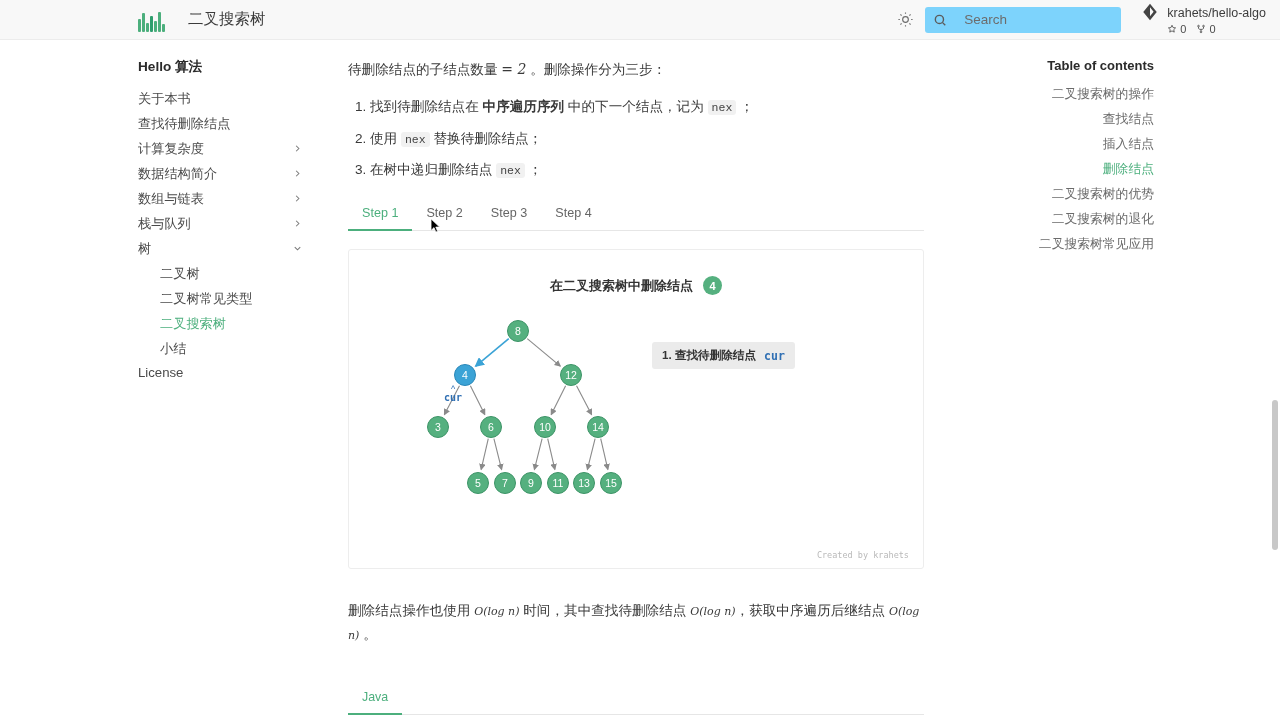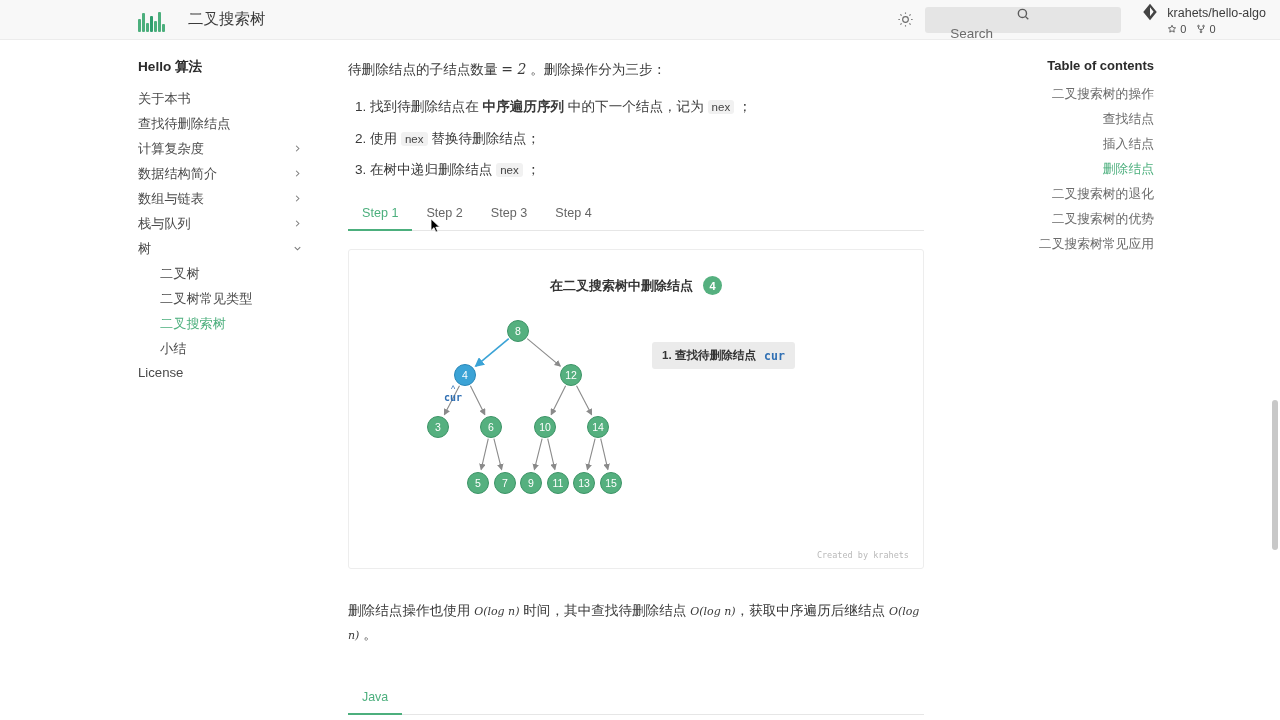--- a/index.html
+++ b/index.html
@@ -40,24 +40,23 @@
     font-size: 15.5px; color: #3b3b3b; font-weight: 400;
   }
   .header-right {
     margin-left: auto; display: flex; align-items: center; height: 40px;
   }
   .theme-toggle {
     width: 28px; height: 28px; display: flex; align-items: center; justify-content: center;
     color: #6b6b6b; margin-right: 6px; cursor: pointer;
   }
   .search-box {
-    width: 196px; height: 26px; background: #e5e5e5; border-radius: 3px;
-    display: flex; align-items: center; padding: 0 8px; gap: 4px;
+    width: 196px; height: 26px; background: #7dd3fc; border-radius: 3px;
+    display: flex; align-items: center; padding: 0 8px; gap: 15px;
     margin-right: 6px;
-    flex-direction: column;
   }
   .search-box .si { color: #5b5b5b; display: flex; }
   .search-input {
     border: 0; background: transparent; outline: none;
     font-size: 13.5px; color: #5f5f5f; width: 150px;
     font-family: "Liberation Sans", sans-serif;
   }
   .search-input::placeholder { color: #6c6c6c; }
   .repo {
     display: flex; gap: 8px;
@@ -96,21 +95,21 @@
   .lead {
     font-size: 13.6px; color: #3a3a3a; line-height: 1.7; margin: 8px 0 14px 0;
   }
   .mathvar { font-family: "DejaVu Serif", serif; font-style: italic; font-size: 14px; }
   ol.steps {
     margin: 0 0 18px 0; padding-left: 22px; font-size: 13.6px; color: #3a3a3a;
   }
   ol.steps li { margin: 10px 0; line-height: 1.6; }
   ol.steps b { font-weight: bold; }
   code.inline {
-    font-family: Liberation Sans, sans-serif;
+    font-family: Liberation Mono, monospace;
     background: #f1f1f1; color: #444; font-size: 11.5px;
     padding: 1px 4px; border-radius: 3px;
   }
 
   .tabs {
     display: flex; gap: 0; border-bottom: 1px solid #e6e6e6; margin-top: 14px;
   }
   .tab {
     font-size: 12.6px; color: #666; padding: 7px 14px 9px 14px; cursor: pointer;
   }
@@ -402,22 +401,22 @@
 
     </main>
 
     <aside class="toc">
       <div class="toc-title">Table of contents</div>
       <div id="toc-list">
           <div class="toc-item">二叉搜索树的操作</div>
           <div class="toc-item sub">查找结点</div>
           <div class="toc-item sub">插入结点</div>
           <div class="toc-item sub active">删除结点</div>
+          <div class="toc-item">二叉搜索树的优势</div>
           <div class="toc-item">二叉搜索树的退化</div>
-          <div class="toc-item">二叉搜索树的优势</div>
           <div class="toc-item">二叉搜索树常见应用</div>
         </div>
     </aside>
 
     <div class="scrollbar"></div>
   </div>
 
   <svg class="cursor" viewBox="0 0 12 18">
     <path d="M1 1 L1 14 L4.3 10.8 L6.4 15.8 L8.4 15 L6.3 10.2 L10.6 10.2 Z" fill="#000" stroke="#fff" stroke-width="0.8"></path>
   </svg>

